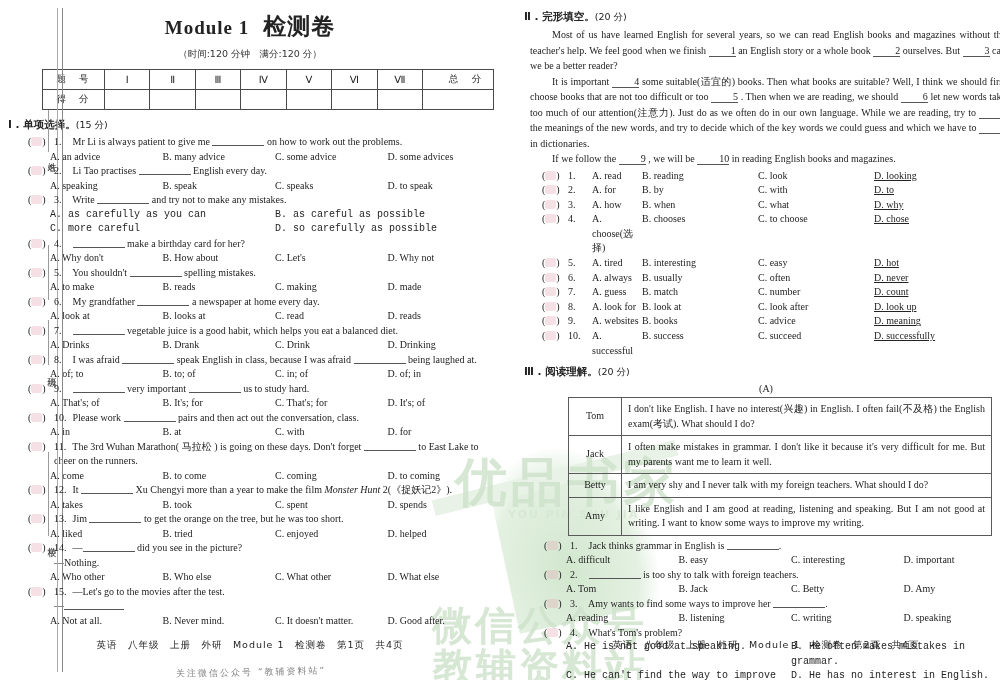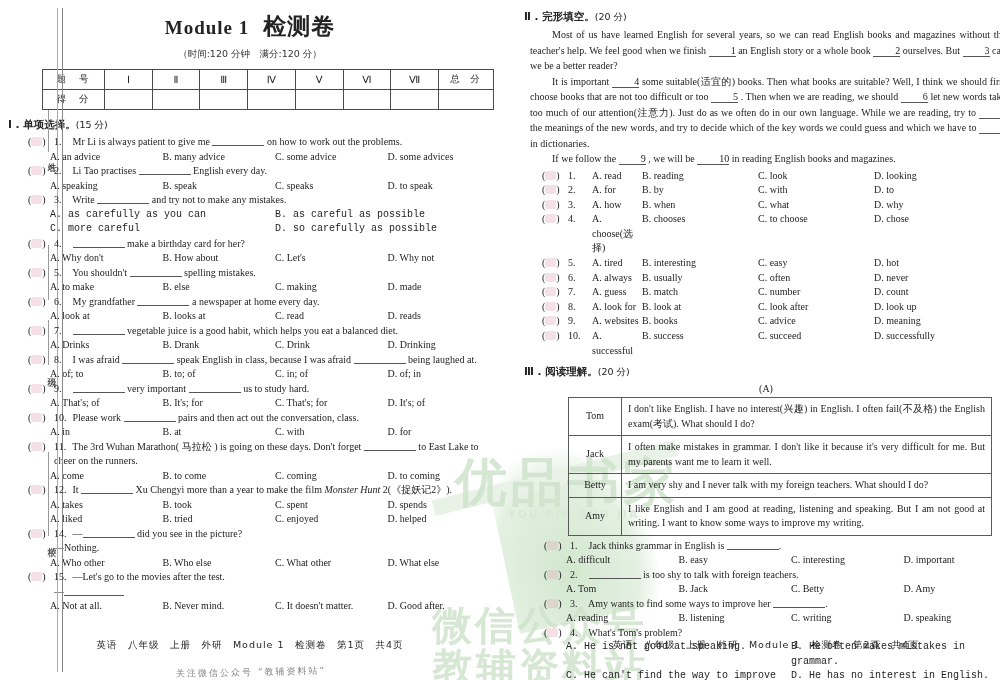--- a/index.html
+++ b/index.html
@@ -140,24 +140,24 @@
     font-family: "Liberation Serif", serif;
   }
   .score-table td.lab {
     font-family: "DejaVu Sans", sans-serif;
     font-size: 9.5px;
     letter-spacing: 5px;
     padding-left: 4px;
     width: 56px;
   }
   .score-table td.tot {
-    font-family: Liberation Sans, sans-serif;
+    font-family: Liberation Mono, monospace;
     font-size: 9.5px;
     letter-spacing: 4px;
-    padding-left: 3px;
+    padding-left: 19px;
     width: 50px;
   }
 
   
   .sec-head {
     font-size: 10.5px;
     font-family: "DejaVu Sans", sans-serif;
     font-weight: bold;
     margin: 8px 0 3px 8px;
   }
@@ -208,21 +208,21 @@
     text-align: center;
     border-bottom: 1px solid #555;
     line-height: 11px;
   }
 
   
   .cz { margin-left: 26px; font-size: 10px; line-height: 14.6px; display: flex; }
   .cz .c1 { width: 50px; }
   .cz .c2 { width: 116px; }
   .cz .c3 { width: 116px; }
-  .cz .c4 { width: 116px; }
+  .cz .c4 { width: 116px; text-decoration: underline; }
 
   
   .sub-label { text-align: center; font-size: 10px; margin: 4px 0 3px 0; }
   .read-table {
     margin: 0 12px 0 52px;
     border-collapse: collapse;
     width: 424px;
     table-layout: fixed;
   }
   .read-table td {
@@ -370,21 +370,21 @@
               <div>C. Let's</div>
               <div>D. Why not</div>
             </div>
           </div>
         </div>
         <div>
           <div class="q"><span class="q-stem"><span class="brk">(<span class="mark"></span>)</span><span class="qnum">5.</span> You shouldn't <span class="blank b-md"></span> spelling mistakes.</span></div>
           <div>
             <div class="opts c4">
               <div>A. to make</div>
-              <div>B. else</div>
+              <div>B. reads</div>
               <div>C. making</div>
               <div>D. made</div>
             </div>
           </div>
         </div>
         <div>
           <div class="q"><span class="q-stem"><span class="brk">(<span class="mark"></span>)</span><span class="qnum">6.</span> My grandfather <span class="blank b-md"></span> a newspaper at home every day.</span></div>
           <div>
             <div class="opts c4">
               <div>A. look at</div>
@@ -455,20 +455,21 @@
           <div>
             <div class="opts c4">
               <div>A. takes</div>
               <div>B. took</div>
               <div>C. spent</div>
               <div>D. spends</div>
             </div>
           </div>
         </div>
         <div>
+          <div class="q"><span class="q-stem"><span class="brk">(<span class="mark"></span>)</span><span class="qnum">13.</span> Jim <span class="blank b-md"></span> to get the orange on the tree, but he was too short.</span></div>
           <div>
             <div class="opts c4">
               <div>A. liked</div>
               <div>B. tried</div>
               <div>C. enjoyed</div>
               <div>D. helped</div>
             </div>
           </div>
         </div>
         <div>

